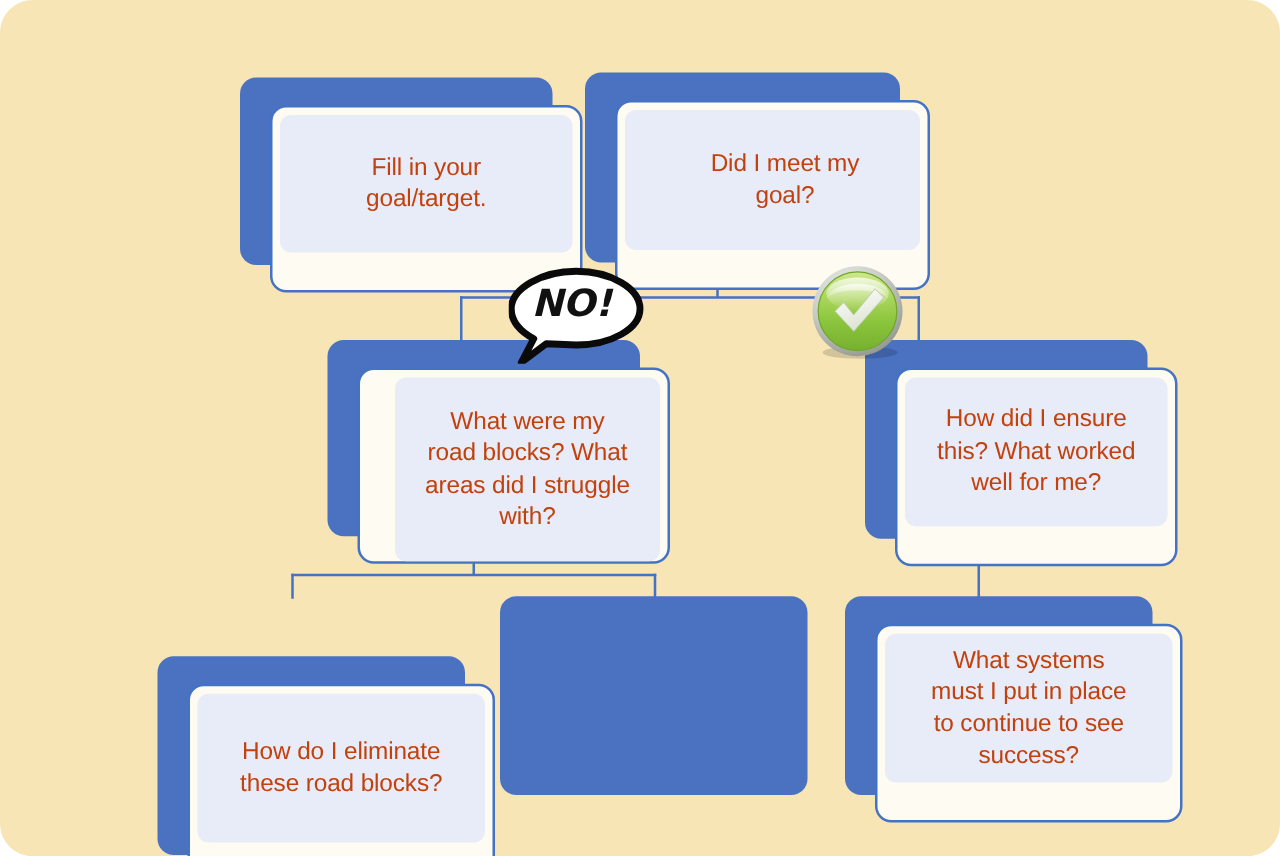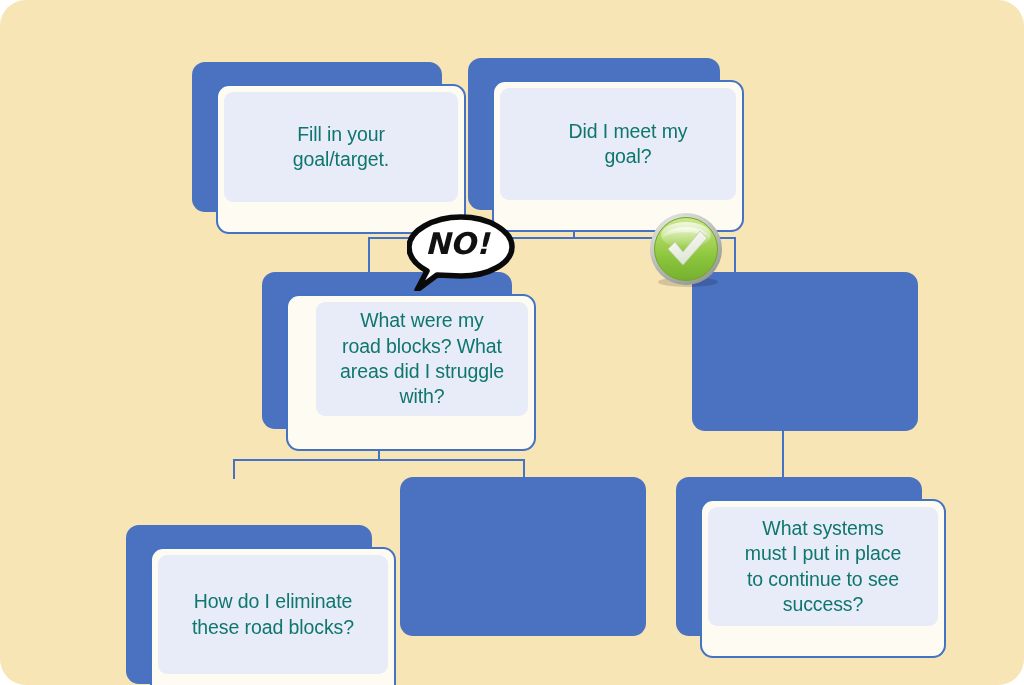--- a/index.html
+++ b/index.html
@@ -54,21 +54,21 @@
     background: #E8EBF8;
     border-radius: 9px;
     display: flex;
     align-items: center;
     justify-content: center;
     box-sizing: border-box;
   }
   .node .label {
     font-size: 19.5px;
     line-height: 1.30;
-    color: #0f766e;
+    color: #c2410c;
     text-align: center;
     font-weight: 400;
     letter-spacing: -0.1px;
     padding: 0 7px;
     white-space: pre-line;
   }
 
   
   #no-bubble {
     position: absolute;
@@ -136,30 +136,37 @@
         <div class="card" style="left: 24px; top: 22px; width: 252px; height: 152px;">
           <div class="inner" style="height: 112px; padding-left: 20px;">
             <div class="label">Did I meet my
 goal?</div>
           </div>
         </div>
       </div>
       <div class="node" style="left: 262px; top: 272px; width: 274px; height: 181px;">
         <div class="blue-back" style="width: 250px; height: 157px;"></div>
         <div class="card" style="left: 24px; top: 22px; width: 250px; height: 157px;">
-          <div class="inner" style="height: 114px; margin-left: 22px;">
+          <div class="inner" style="height: 147px; margin-left: 22px;">
             <div class="label">What were my
 road blocks? What
 areas did I struggle
 with?</div>
           </div>
         </div>
       </div>
       <div class="node" style="left: 692px; top: 272px; width: 250px; height: 183px;">
         <div class="blue-back" style="width: 226px; height: 159px;"></div>
+        <div class="card" style="left: 24px; top: 22px; width: 226px; height: 159px;">
+          <div class="inner" style="height: 119px;">
+            <div class="label">How did I ensure
+this? What worked
+well for me?</div>
+          </div>
+        </div>
       </div>
       <div class="node" style="left: 126px; top: 477px; width: 270px; height: 183px; margin-top: 48px;">
         <div class="blue-back" style="width: 246px; height: 159px;"></div>
         <div class="card" style="left: 24px; top: 22px; width: 246px; height: 159px;">
           <div class="inner" style="height: 119px;">
             <div class="label">How do I eliminate
 these road blocks?</div>
           </div>
         </div>
       </div>

